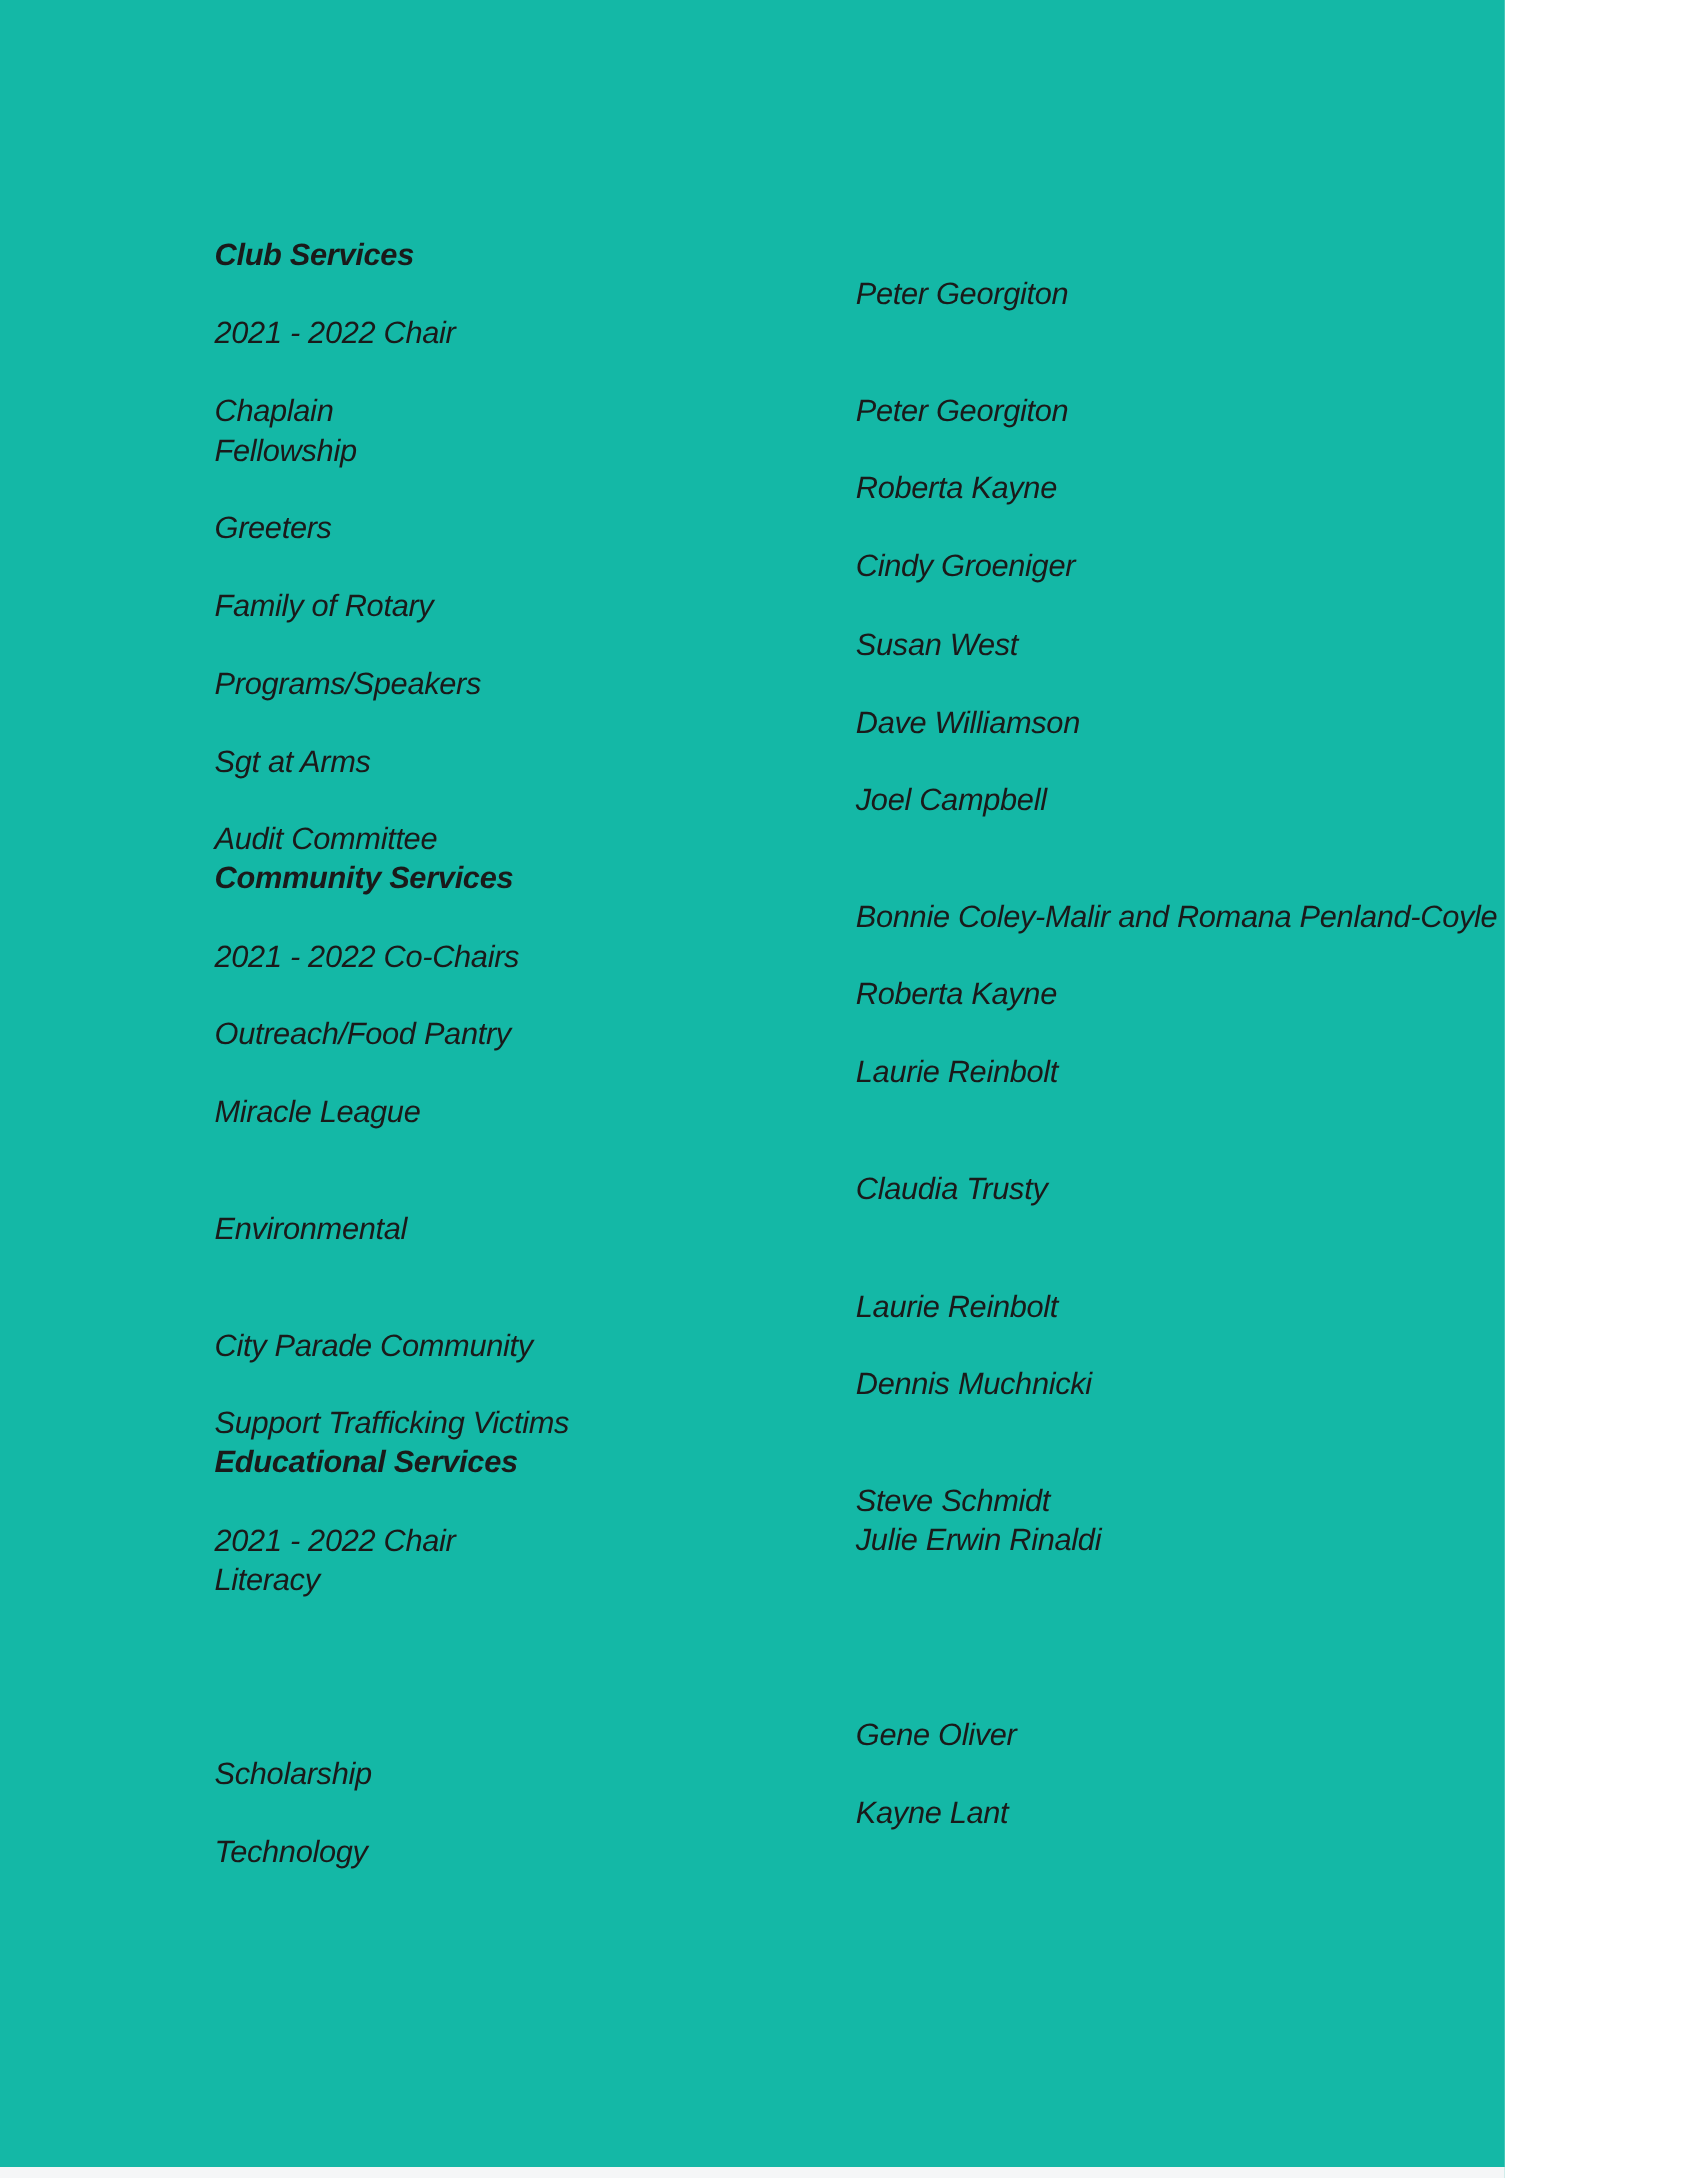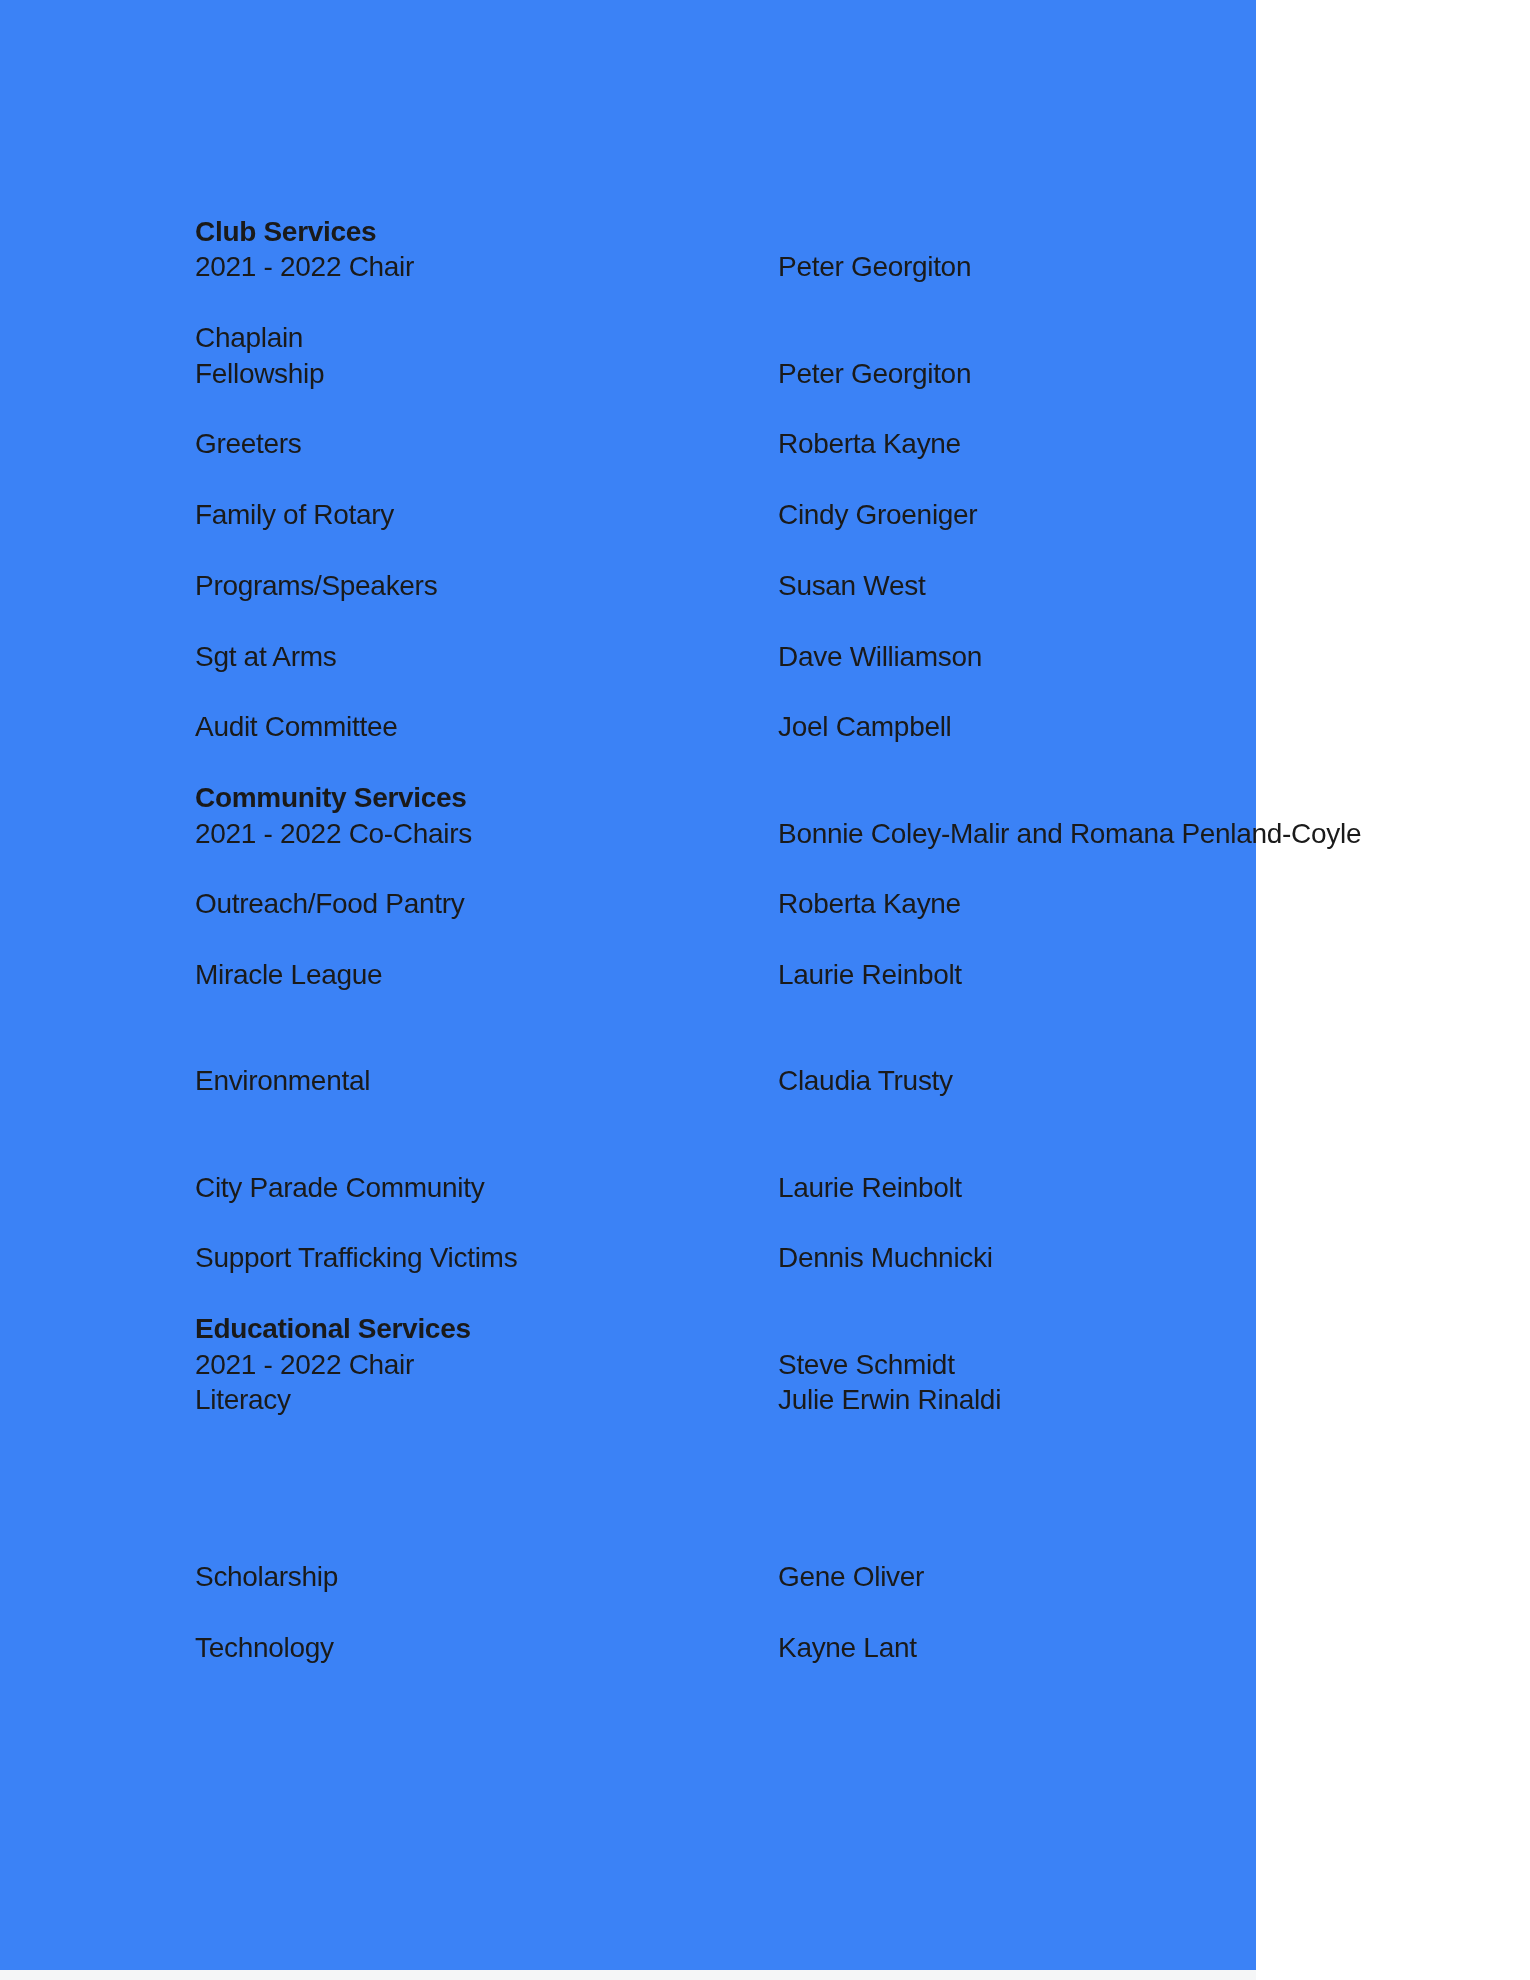--- a/index.html
+++ b/index.html
@@ -6,23 +6,24 @@
     margin: 0;
     padding: 0;
     width: 1530px;
     height: 1980px;
     background: #ffffff;
     overflow: hidden;
     font-family: "Liberation Sans", sans-serif;
   }
   .page {
     position: relative;
-    width: 1256px;
+    width: 1368px;
     height: 1980px;
-    background: #3b82f6;
+    background: #14b8a6;
+    font-style: italic;
   }
   .doc {
     position: absolute;
     top: 214px;
     left: 195px;
     right: 0;
     color: #1a1a1a;
     font-size: 28px;
     letter-spacing: -0.3px;
   }
@@ -30,21 +31,21 @@
     position: relative;
     height: 35.4px;
     line-height: 35.4px;
     white-space: nowrap;
   }
   .line.lines-2 { height: 70.8px; }
   .heading { font-weight: bold; }
   .gap-1 { margin-bottom: 35.4px; }
   .gap-2 { margin-bottom: 70.8px; }
   .gap-4 { margin-bottom: 141.6px; }
-  .role { display: inline-block; }
+  .role { display: inline-block; margin-top: 36px; }
   .names {
     position: absolute;
     left: 583px;
     top: 0;
     width: 740px;
   }
   .names .nm {
     display: block;
     height: 35.4px;
     line-height: 35.4px;

